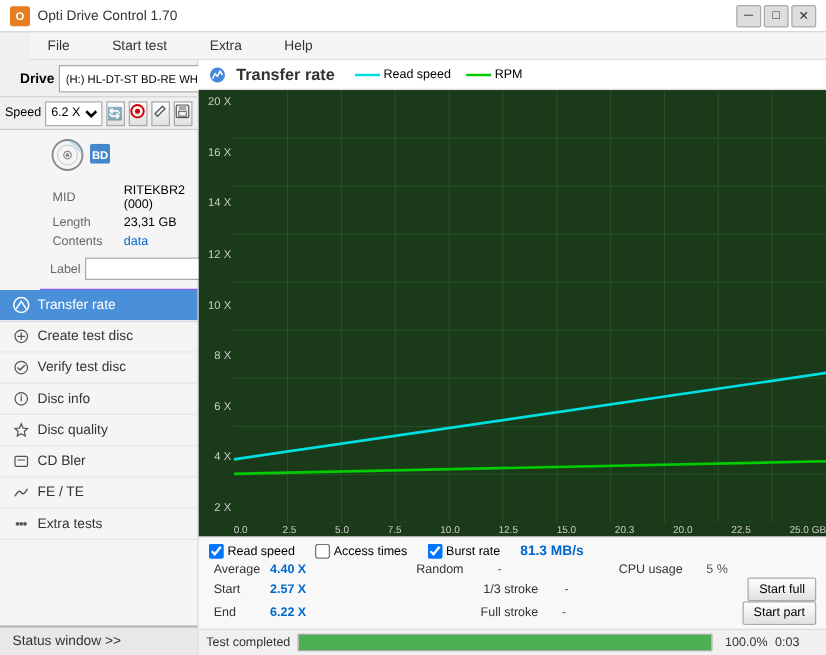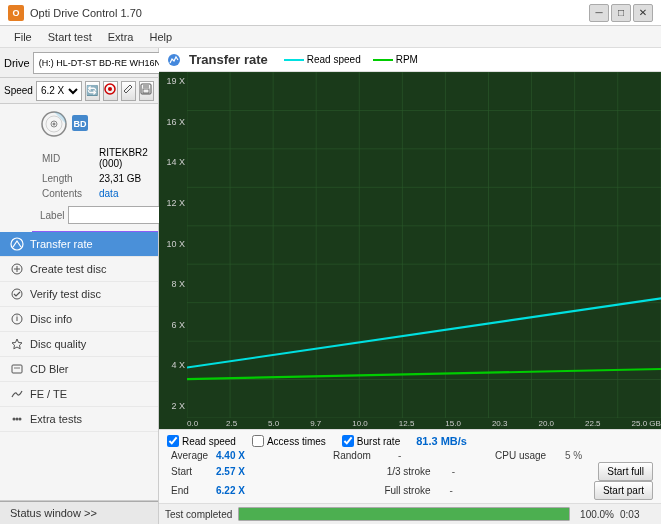--- a/index.html
+++ b/index.html
@@ -6,21 +6,21 @@
     body { font-family: 'Segoe UI', Tahoma, sans-serif; font-size: 11px; background: #f0f0f0; width: 661px; height: 524px; overflow: hidden; }
     
     
     .title-bar { background: #fff; display: flex; align-items: center; justify-content: space-between; padding: 4px 8px; border-bottom: 1px solid #ccc; height: 26px; }
     .title-bar-left { display: flex; align-items: center; gap: 6px; font-size: 11px; color: #333; }
     .title-bar-icon { width: 16px; height: 16px; background: #e67e22; border-radius: 2px; display: flex; align-items: center; justify-content: center; color: white; font-size: 9px; font-weight: bold; }
     .title-bar-controls { display: flex; gap: 2px; }
     .title-btn { width: 20px; height: 18px; background: #ddd; border: 1px solid #aaa; border-radius: 2px; cursor: pointer; display: flex; align-items: center; justify-content: center; font-size: 10px; color: #333; }
 
     
-    .menu-bar { background: #f5f5f5; display: flex; align-items: flex-end; padding: 2px 6px; border-bottom: 1px solid #ddd; height: 22px; gap: 0; }
+    .menu-bar { background: #f5f5f5; display: flex; align-items: flex-end; padding: 2px 6px; border-bottom: 1px solid #ddd; height: 22px; gap: 18px; margin-left: 24px; }
     .menu-item { padding: 2px 8px; font-size: 11px; color: #333; cursor: pointer; border-radius: 2px; }
 
     
     .main-container { display: flex; height: calc(524px - 26px - 22px); }
 
     
     .sidebar { width: 159px; background: #f5f5f5; border-right: 1px solid #ccc; display: flex; flex-direction: column; }
 
     
     .disc-panel { padding: 6px 8px; border-bottom: 1px solid #8b5cf6; position: relative; margin-left: 32px; }
@@ -100,21 +100,21 @@
   <span class="menu-item">Start test</span>
   <span class="menu-item">Extra</span>
   <span class="menu-item">Help</span>
 </div>
 
 <div class="main-container">
 
   <div class="sidebar">
 
     <div style="background:#f0f0f0; border-bottom:1px solid #ccc; display:flex; align-items:center; padding:3px 4px; gap:3px; height:30px;">
-      <span style="font-size:11px; font-weight:normal;">Drive</span>
+      <span style="font-size:11px; font-weight:bold;margin-left:12px;">Drive</span>
       <select style="font-size:9px; flex:1; height:22px; border:1px solid #aaa; background:white; padding:0 1px;">
         <option>(H:) HL-DT-ST BD-RE  WH16NS48 1.D3</option>
       </select>
       <button style="width:20px; height:22px; background:linear-gradient(to bottom,#fff,#e0e0e0); border:1px solid #aaa; cursor:pointer; font-size:11px;">⏏</button>
     </div>
 
     <div style="background:#f0f0f0; border-bottom:1px solid #ccc; display:flex; align-items:center; padding:2px 4px; gap:3px; height:26px;">
       <span style="font-size:10px;">Speed</span>
       <select style="font-size:10px; width:55px; height:20px; border:1px solid #aaa; background:white;">
         <option>6.2 X</option>
@@ -281,21 +281,21 @@
         <div class="legend-item">
           <div class="legend-color" style="background:#00cc00;"></div>
           <span>RPM</span>
         </div>
       </div>
     </div>
 
     <div style="flex:1; position:relative; background:#1a3a1a; overflow:hidden; display:flex;">
 
       <div style="width:28px; display:flex; flex-direction:column; justify-content:space-between; padding:4px 2px 18px 2px; background:#1a3a1a;">
-        <span style="font-size:9px; color:#ccc; text-align:right; display:block;">19 X</span>
+        <span style="font-size:9px; color:#ccc; text-align:right; display:block;">20 X</span>
         <span style="font-size:9px; color:#ccc; text-align:right; display:block;">16 X</span>
         <span style="font-size:9px; color:#ccc; text-align:right; display:block;">14 X</span>
         <span style="font-size:9px; color:#ccc; text-align:right; display:block;">12 X</span>
         <span style="font-size:9px; color:#ccc; text-align:right; display:block;">10 X</span>
         <span style="font-size:9px; color:#ccc; text-align:right; display:block;">8 X</span>
         <span style="font-size:9px; color:#ccc; text-align:right; display:block;">6 X</span>
         <span style="font-size:9px; color:#ccc; text-align:right; display:block;">4 X</span>
         <span style="font-size:9px; color:#ccc; text-align:right; display:block;">2 X</span>
       </div>
 
@@ -330,21 +330,21 @@
 
           <polyline points="0,213 460,206" fill="none" stroke="#00cc00" stroke-width="1.5"></polyline>
 
           <polyline points="0,205 460,157" fill="none" stroke="#00e0e0" stroke-width="1.5"></polyline>
         </svg>
 
         <div style="display:flex; justify-content:space-between; padding:1px 0 1px 0; background:#1a3a1a;">
           <span style="font-size:8px; color:#ccc; width:8px;">0.0</span>
           <span style="font-size:8px; color:#ccc;">2.5</span>
           <span style="font-size:8px; color:#ccc;">5.0</span>
-          <span style="font-size:8px; color:#ccc;">9.7</span>
+          <span style="font-size:8px; color:#ccc;">7.5</span>
           <span style="font-size:8px; color:#ccc;">10.0</span>
           <span style="font-size:8px; color:#ccc;">12.5</span>
           <span style="font-size:8px; color:#ccc;">15.0</span>
           <span style="font-size:8px; color:#ccc;">20.3</span>
           <span style="font-size:8px; color:#ccc;">20.0</span>
           <span style="font-size:8px; color:#ccc;">22.5</span>
           <span style="font-size:8px; color:#ccc;">25.0 GB</span>
         </div>
       </div>
     </div>

